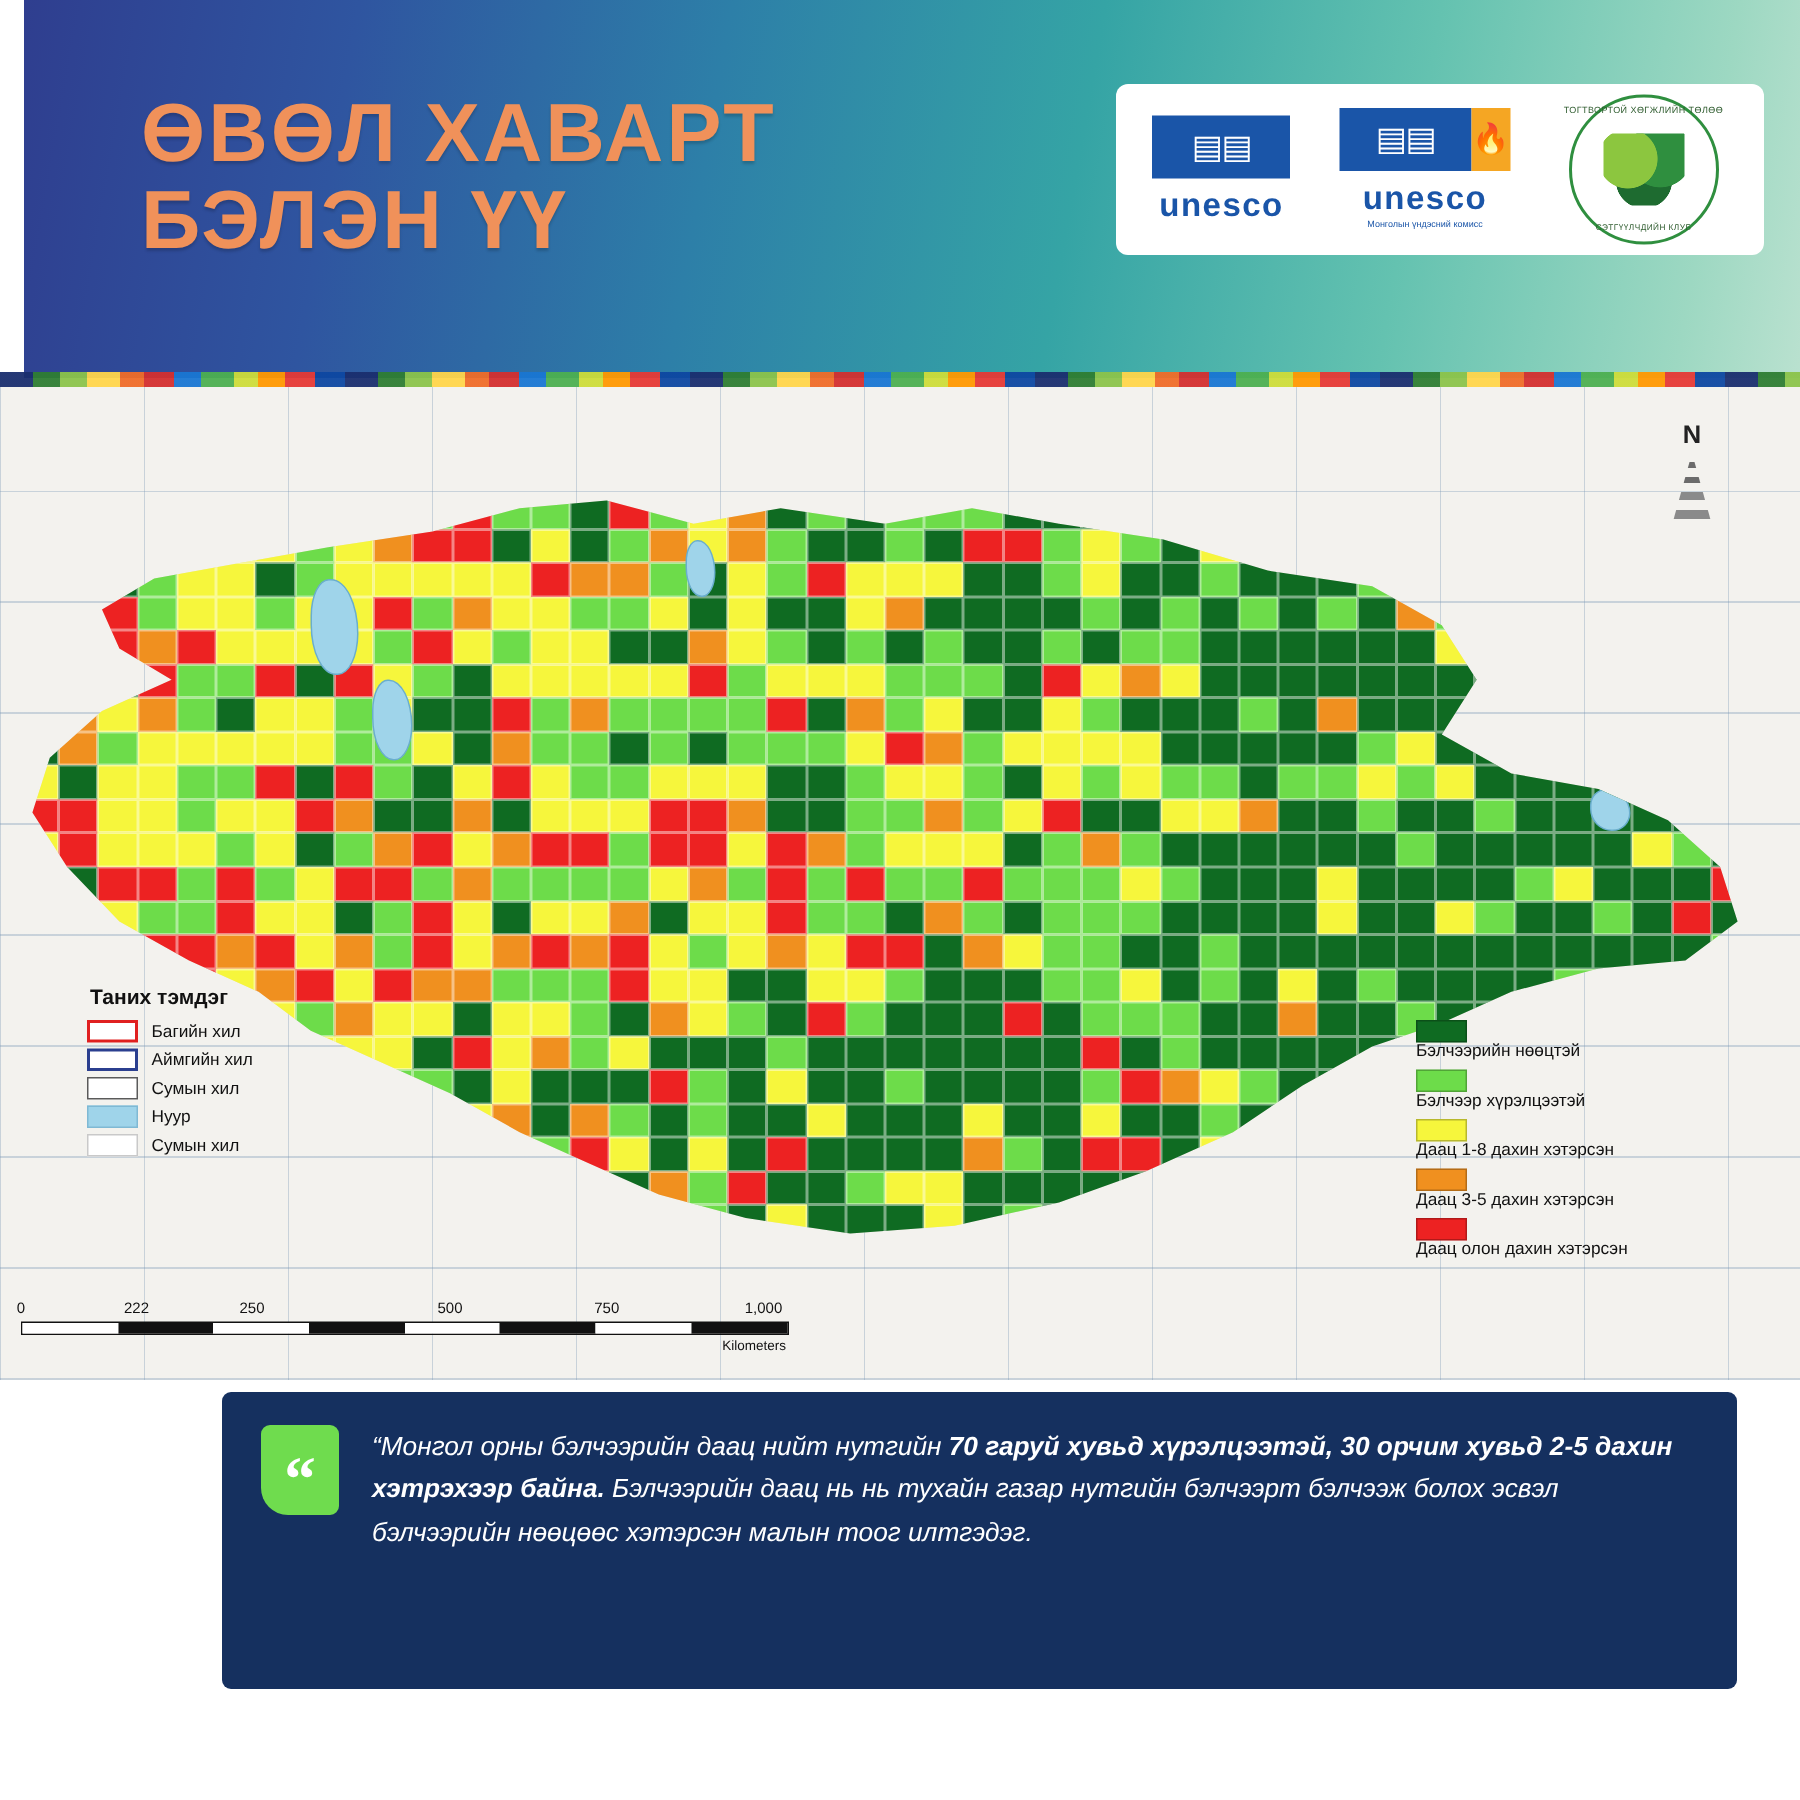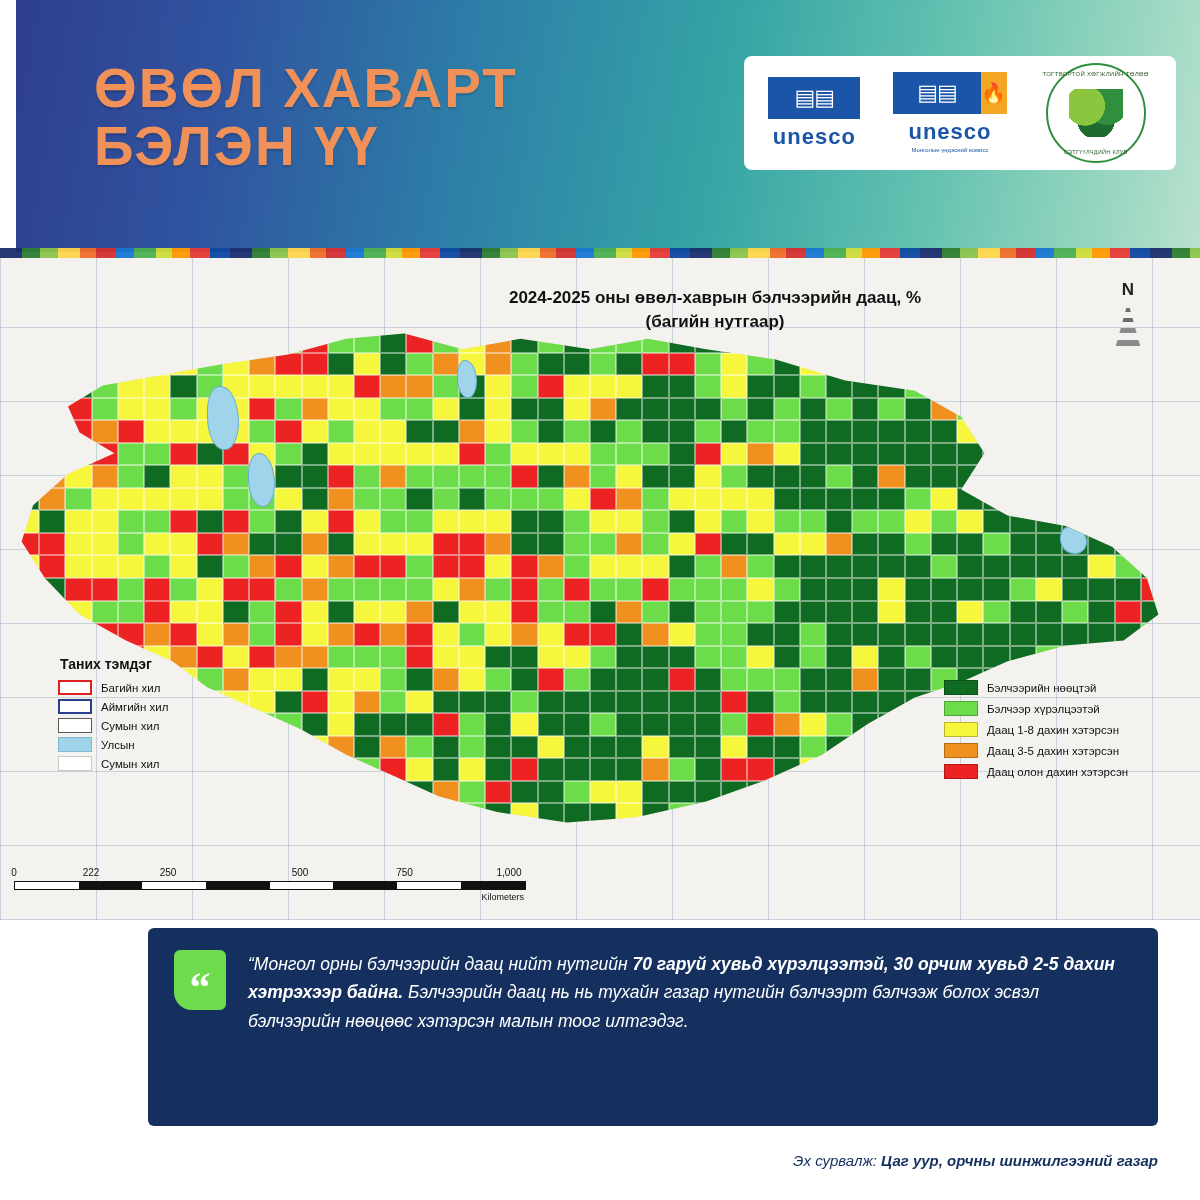--- a/index.html
+++ b/index.html
@@ -239,22 +239,22 @@
   .ll-label { font-size: 11.5px; color: #111; }
 
   
   .legend-right {
     position: absolute;
     right: 26px; top: 422px;
     width: 230px;
   }
   .lr-row {
     display: flex;
-    align-items: center;
     margin-bottom: 6px;
+    flex-direction: column;
   }
   .lr-swatch {
     width: 34px; height: 15px;
     margin-right: 9px;
     border: .5px solid rgba(0,0,0,.25);
     box-sizing: border-box;
   }
   .lr-label { font-size: 11.5px; color: #111; }
 
   
@@ -390,24 +390,20 @@
         <div class="club-text">СЭТГҮҮЛЧДИЙН КЛУБ</div>
       </div>
     </div>
   </div>
 
   <div class="color-strip"></div>
 
   <div class="map-area">
     <div class="graticule"></div>
 
-    <div class="map-title">
-      <div>2024-2025 оны өвөл-хаврын бэлчээрийн даац, %</div>
-      <div>(багийн нутгаар)</div>
-    </div>
 
     <div class="compass">
       <div class="n">N</div>
       <div class="rose"></div>
     </div>
 
     <div class="mongolia">
       <div class="mg-clip">
         <div class="cells" id="cells">
             <i style="background: rgb(246, 246, 60);"></i>
@@ -1532,21 +1528,21 @@
       <div class="ll-row">
         <span class="ll-swatch" style="border:2px solid #2b3f8f"></span>
         <span class="ll-label">Аймгийн хил</span>
       </div>
       <div class="ll-row">
         <span class="ll-swatch" style="border:1px solid #5a5a5a"></span>
         <span class="ll-label">Сумын хил</span>
       </div>
       <div class="ll-row">
         <span class="ll-swatch" style="background:#9fd4ea;border:1px solid #7fb9d4"></span>
-        <span class="ll-label">Улсын</span>
+        <span class="ll-label">Нуур</span>
       </div>
       <div class="ll-row">
         <span class="ll-swatch" style="border:1px solid #c9c9c9"></span>
         <span class="ll-label">Сумын хил</span>
       </div>
     </div>
 
     <div class="legend-right">
       <div class="lr-row">
         <span class="lr-swatch" style="background:#0f6b22"></span>
@@ -1597,17 +1593,14 @@
   <div class="footer-bg"></div>
   <div class="quote-wrap">
     <div class="quote-badge">
       <span>“</span>
     </div>
     <div class="quote-text">
       <span>“Монгол орны бэлчээрийн даац нийт нутгийн </span><b>70 гаруй хувьд хүрэлцээтэй, 30 орчим хувьд 2-5 дахин хэтрэхээр байна.</b><span> Бэлчээрийн даац нь нь тухайн газар нутгийн бэлчээрт бэлчээж болох эсвэл бэлчээрийн нөөцөөс хэтэрсэн малын тоог илтгэдэг.</span>
     </div>
   </div>
 
-  <div class="source">
-    <span>Эх сурвалж: </span><b>Цаг уур, орчны шинжилгээний газар</b>
-  </div>
 
 </div>
 
 </body></html>

